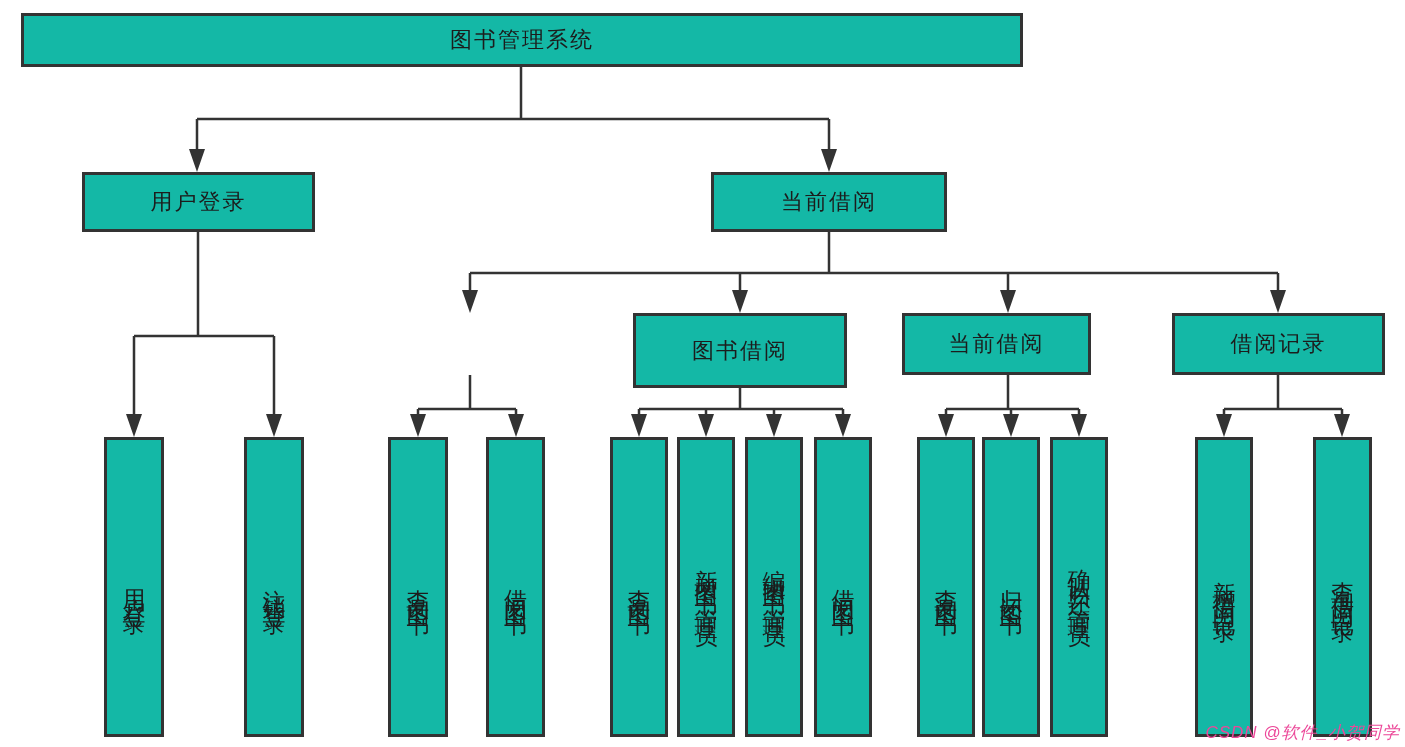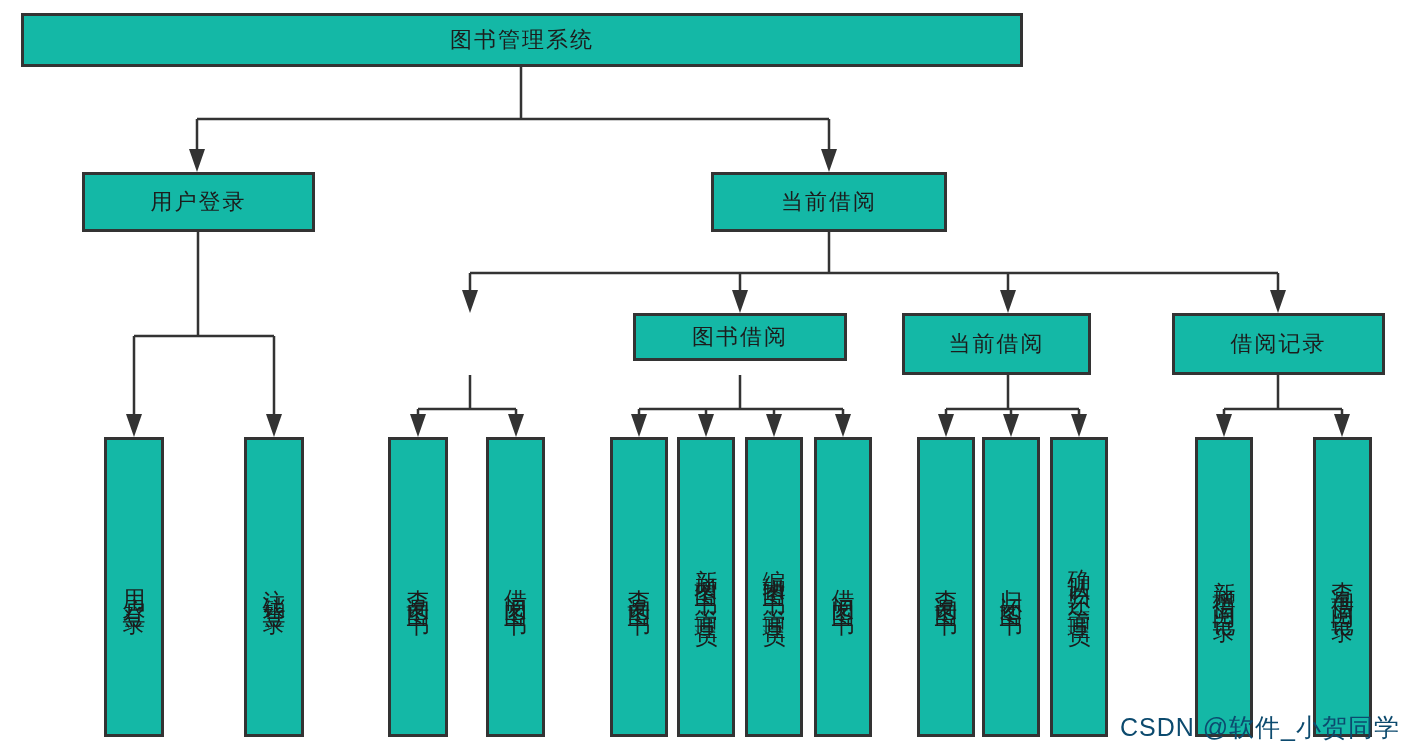--- a/index.html
+++ b/index.html
@@ -32,45 +32,46 @@
     writing-mode: vertical-rl;
     text-orientation: mixed;
     letter-spacing: 8px;
     line-height: 1;
   }
   
   .b-root   { left: 21px;   top: 13px;  width: 1002px; height: 54px; }
   .b-login  { left: 82px;   top: 172px; width: 233px;  height: 60px; }
   .b-mgmt   { left: 711px;  top: 172px; width: 236px;  height: 60px; }
   .b-l3-0   { left: 363px;  top: 313px; width: 214px;  height: 62px; }
-  .b-l3-1   { left: 633px;  top: 313px; width: 214px;  height: 48px; }
+  .b-l3-1   { left: 633px;  top: 313px; width: 214px;  height: 75px; }
   .b-l3-2   { left: 902px;  top: 313px; width: 189px;  height: 62px; }
   .b-l3-3   { left: 1172px; top: 313px; width: 213px;  height: 62px; }
   .leaf     { top: 437px; height: 300px; }
   .b-g1-0 { left: 104px;  width: 60px; }
   .b-g1-1 { left: 244px;  width: 60px; }
   .b-g2-0 { left: 388px;  width: 60px; }
   .b-g2-1 { left: 486px;  width: 59px; }
   .b-g3-0 { left: 610px;  width: 58px; }
   .b-g3-1 { left: 677px;  width: 58px; }
   .b-g3-2 { left: 745px;  width: 58px; }
   .b-g3-3 { left: 814px;  width: 58px; }
   .b-g4-0 { left: 917px;  width: 58px; }
   .b-g4-1 { left: 982px;  width: 58px; }
   .b-g4-2 { left: 1050px; width: 58px; }
   .b-g5-0 { left: 1195px; width: 58px; }
   .b-g5-1 { left: 1313px; width: 59px; }
   .watermark {
     position: absolute;
     right: 5px;
     bottom: 3px;
-    font-size: 25px;
-    color: #0c4a6e;
+    font-size: 17px;
+    color: #ec4899;
     letter-spacing: 1px;
     white-space: nowrap;
+    font-style: italic;
   }
   svg line, svg path { stroke: #333333; stroke-width: 2.5; fill: none; }
   svg polygon { fill: #333333; stroke: none; }
 </style>
 </head>
 <body>
 
 <div class="canvas">
 
   <svg class="connectors" viewBox="0 0 1405 747" xmlns="http://www.w3.org/2000/svg">

